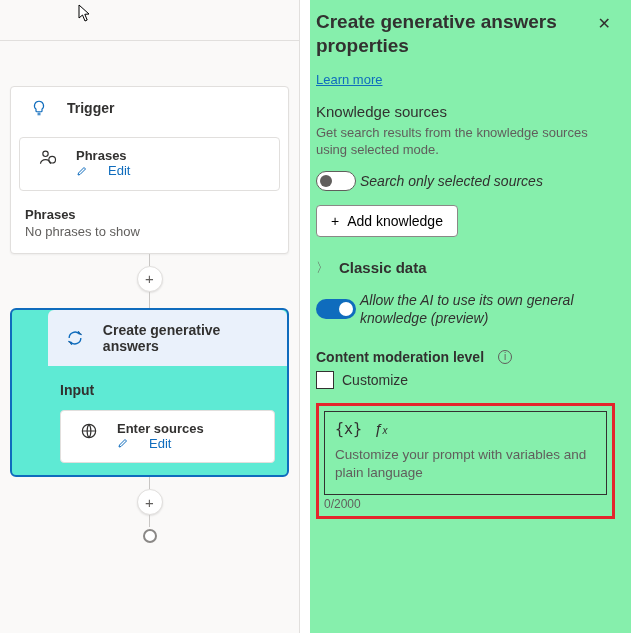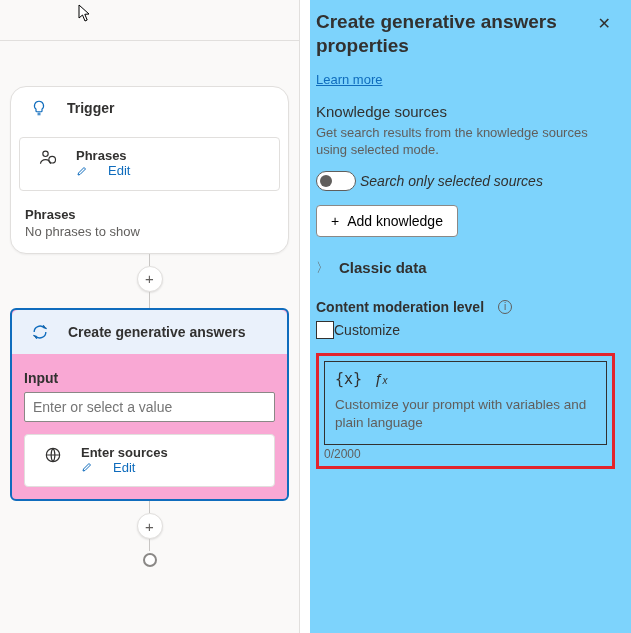--- a/index.html
+++ b/index.html
@@ -1,43 +1,43 @@
 <!DOCTYPE html>
 <html><head>
 <meta charset="utf-8">
 <style>
 * { box-sizing: border-box; margin: 0; padding: 0; }
 body { font-family: "Segoe UI", Arial, sans-serif; font-size: 14px; color: #323130; background: #fff; width: 631px; height: 633px; overflow: hidden; position: relative; }
 .canvas { position: absolute; left: 0; top: 0; width: 300px; height: 633px; background: #faf9f8; border-right: 1px solid #e1dfdd; }
 .cursor { position: absolute; left: 78px; top: 4px; z-index: 50; }
 .hr-top { position: absolute; top: 40px; left: 0; width: 300px; height: 1px; background: #e1dfdd; }
 
-.card { background: #fff; border: 1px solid #e1dfdd; border-radius: 16px; margin: 0 10px; box-shadow: 0 1px 2px rgba(0,0,0,0.05); }
+.card { background: #fff; border: 1px solid #e1dfdd; border-radius: 4px; margin: 0 10px; box-shadow: 0 1px 2px rgba(0,0,0,0.05); }
 .card-header { display: flex; align-items: center; padding: 12px 14px; gap: 14px; }
 .card-header.sel { background: #eaf1fb; border-top-left-radius: 6px; border-top-right-radius: 6px; }
 .icon-box { width: 28px; display: flex; justify-content: center; }
 .card-title { font-weight: 600; font-size: 14px; }
 .sub-item { display: flex; gap: 14px; padding: 10px 14px; border: 1px solid #e1dfdd; border-radius: 4px; margin: 8px; align-items: flex-start; background: #fff; }
 .sub-label { font-weight: 600; font-size: 13px; }
 .edit-link { color: #0f6cbd; font-size: 13px; display: inline-flex; align-items: center; gap: 20px; cursor: pointer; }
 .phrases-empty { padding: 8px 14px 14px; }
 .phrases-empty .t { font-weight: 600; font-size: 13px; }
 .phrases-empty .s { font-size: 13px; color: #605e5c; margin-top: 2px; }
 
-.card-sel { border: 2px solid #0f6cbd; border-radius: 6px; margin: 0 10px; background: #f9a8d4; }
+.card-sel { border: 2px solid #0f6cbd; border-radius: 6px; margin: 0 10px; background: #5eead4; padding-left: 36px; }
 .input-section { padding: 8px 12px 12px; }
 .input-label { font-weight: 600; font-size: 14px; margin: 8px 0 6px; }
 .input-box { width: 100%; border: 1px solid #8a8886; border-radius: 2px; padding: 6px 8px; font-size: 14px; font-family: inherit; color: #605e5c; background: #fff; }
 
 .connector { display: flex; flex-direction: column; align-items: center; }
 .vline { width: 1px; background: #c8c6c4; height: 14px; }
 .plus-circle { width: 26px; height: 26px; border-radius: 50%; background: #fff; border: 1px solid #e1dfdd; display: flex; align-items: center; justify-content: center; box-shadow: 0 1px 2px rgba(0,0,0,0.1); cursor: pointer; font-size: 15px; color: #605e5c; }
 .end-circle { width: 14px; height: 14px; border: 2px solid #8a8886; border-radius: 50%; background: #fff; margin-top: 2px; }
 
-.panel { position: absolute; left: 310px; top: 0; width: 321px; height: 633px; padding: 10px 16px 0 6px; background: #7dd3fc; overflow: hidden; }
+.panel { position: absolute; left: 310px; top: 0; width: 321px; height: 633px; padding: 10px 16px 0 6px; background: #86efac; overflow: hidden; }
 .panel-header { display: flex; justify-content: space-between; align-items: flex-start; }
 .panel-title { font-weight: 600; font-size: 19px; line-height: 1.25; }
 .close-x { font-size: 16px; cursor: pointer; padding: 4px; color: #323130; }
 .panel-desc { font-size: 13px; color: #605e5c; margin-top: 6px; line-height: 1.35; }
 .learn-link { color: #0f6cbd; text-decoration: underline; font-size: 13px; display: inline-block; margin-top: 14px; cursor: pointer; }
 .section-title { font-weight: 400; font-size: 15px; margin-top: 16px; }
 .section-desc { font-size: 13px; color: #605e5c; margin-top: 4px; line-height: 1.35; }
 
 .toggle-row { display: flex; align-items: center; gap: 4px; margin-top: 12px; font-style: italic; }
 .toggle { width: 40px; height: 20px; border-radius: 10px; position: relative; cursor: pointer; flex-shrink: 0; }
@@ -48,21 +48,21 @@
 .toggle-label { font-size: 14px; line-height: 1.3; }
 
 .add-btn { margin-top: 14px; border: 1px solid #8a8886; background: #fff; border-radius: 4px; padding: 7px 14px; font-size: 14px; display: inline-flex; align-items: center; gap: 8px; cursor: pointer; }
 .collapse-row { display: flex; align-items: center; gap: 10px; margin-top: 22px; cursor: pointer; }
 .chev { font-size: 13px; color: #605e5c; }
 .collapse-label { font-weight: 600; font-size: 15px; }
 
 .label-with-info { display: flex; align-items: center; gap: 14px; margin-top: 22px; }
 .label-with-info .lbl { font-weight: 600; font-size: 14px; }
 .info-i { width: 14px; height: 14px; border: 1px solid #605e5c; border-radius: 50%; display: flex; align-items: center; justify-content: center; font-size: 10px; color: #605e5c; cursor: pointer; }
-.check-row { display: flex; align-items: center; gap: 0; margin-top: 6px; }
+.check-row { display: flex; align-items: center; gap: 8px; margin-top: 6px; }
 .checkbox { width: 18px; height: 18px; border: 1px solid #323130; background: #fff; cursor: pointer; }
 
 .prompt-box-wrap { border: 3px solid #e3242b; margin-top: 14px; padding: 5px; }
 .prompt-box { border: 1px solid #323130; padding: 8px 10px 12px; min-height: 82px; }
 .prompt-icons { display: flex; gap: 12px; font-size: 15px; margin-bottom: 8px; }
 .prompt-placeholder { font-size: 13.5px; color: #605e5c; line-height: 1.35; }
 .char-count { font-size: 12px; color: #605e5c; margin-top: 2px; }
 
 svg { display: block; }
 </style>
@@ -121,21 +121,20 @@
       <span class="icon-box">
         <svg width="20" height="20" viewBox="0 0 24 24">
             <path fill="none" stroke="#0f6cbd" stroke-width="1.6" d="M5 12a7 7 0 0 1 12-5M19 12a7 7 0 0 1-12 5"></path>
             <path stroke="#0f6cbd" stroke-width="1.6" d="M16 4l1 3 3 1M8 20l-1-3-3-1"></path>
           </svg>
       </span>
       <span class="card-title">Create generative answers</span>
     </div>
     <div class="input-section">
       <div class="input-label">Input</div>
-      <input class="input-box" placeholder="Enter or select a value" style="">
       <div class="sub-item" style="margin:12px 0 0 0;">
         <span class="icon-box">
           <svg width="20" height="20" viewBox="0 0 24 24">
               <circle cx="12" cy="12" r="8" fill="none" stroke="#323130" stroke-width="1.4"></circle>
               <path fill="none" stroke="#323130" stroke-width="1.4" d="M4 12h16M12 4c3 3 3 13 0 16M12 4c-3 3-3 13 0 16"></path>
             </svg>
         </span>
         <div>
           <div class="sub-label">Enter sources</div>
           <span class="edit-link">
@@ -172,20 +171,24 @@
   </div>
   <button class="add-btn">
     <span>+</span>
     <span>Add knowledge</span>
   </button>
 
   <div class="collapse-row">
     <span class="chev">〉</span>
     <span class="collapse-label">Classic data</span>
   </div>
+  <div class="toggle-row" style="margin-top:14px;">
+    <div class="toggle on"></div>
+    <div class="toggle-label">Allow the AI to use its own general knowledge (preview)</div>
+  </div>
 
   <div class="label-with-info">
     <span class="lbl">Content moderation level</span>
     <span class="info-i">i</span>
   </div>
   <div class="check-row">
     <div class="checkbox"></div>
     <span>Customize</span>
   </div>
 

